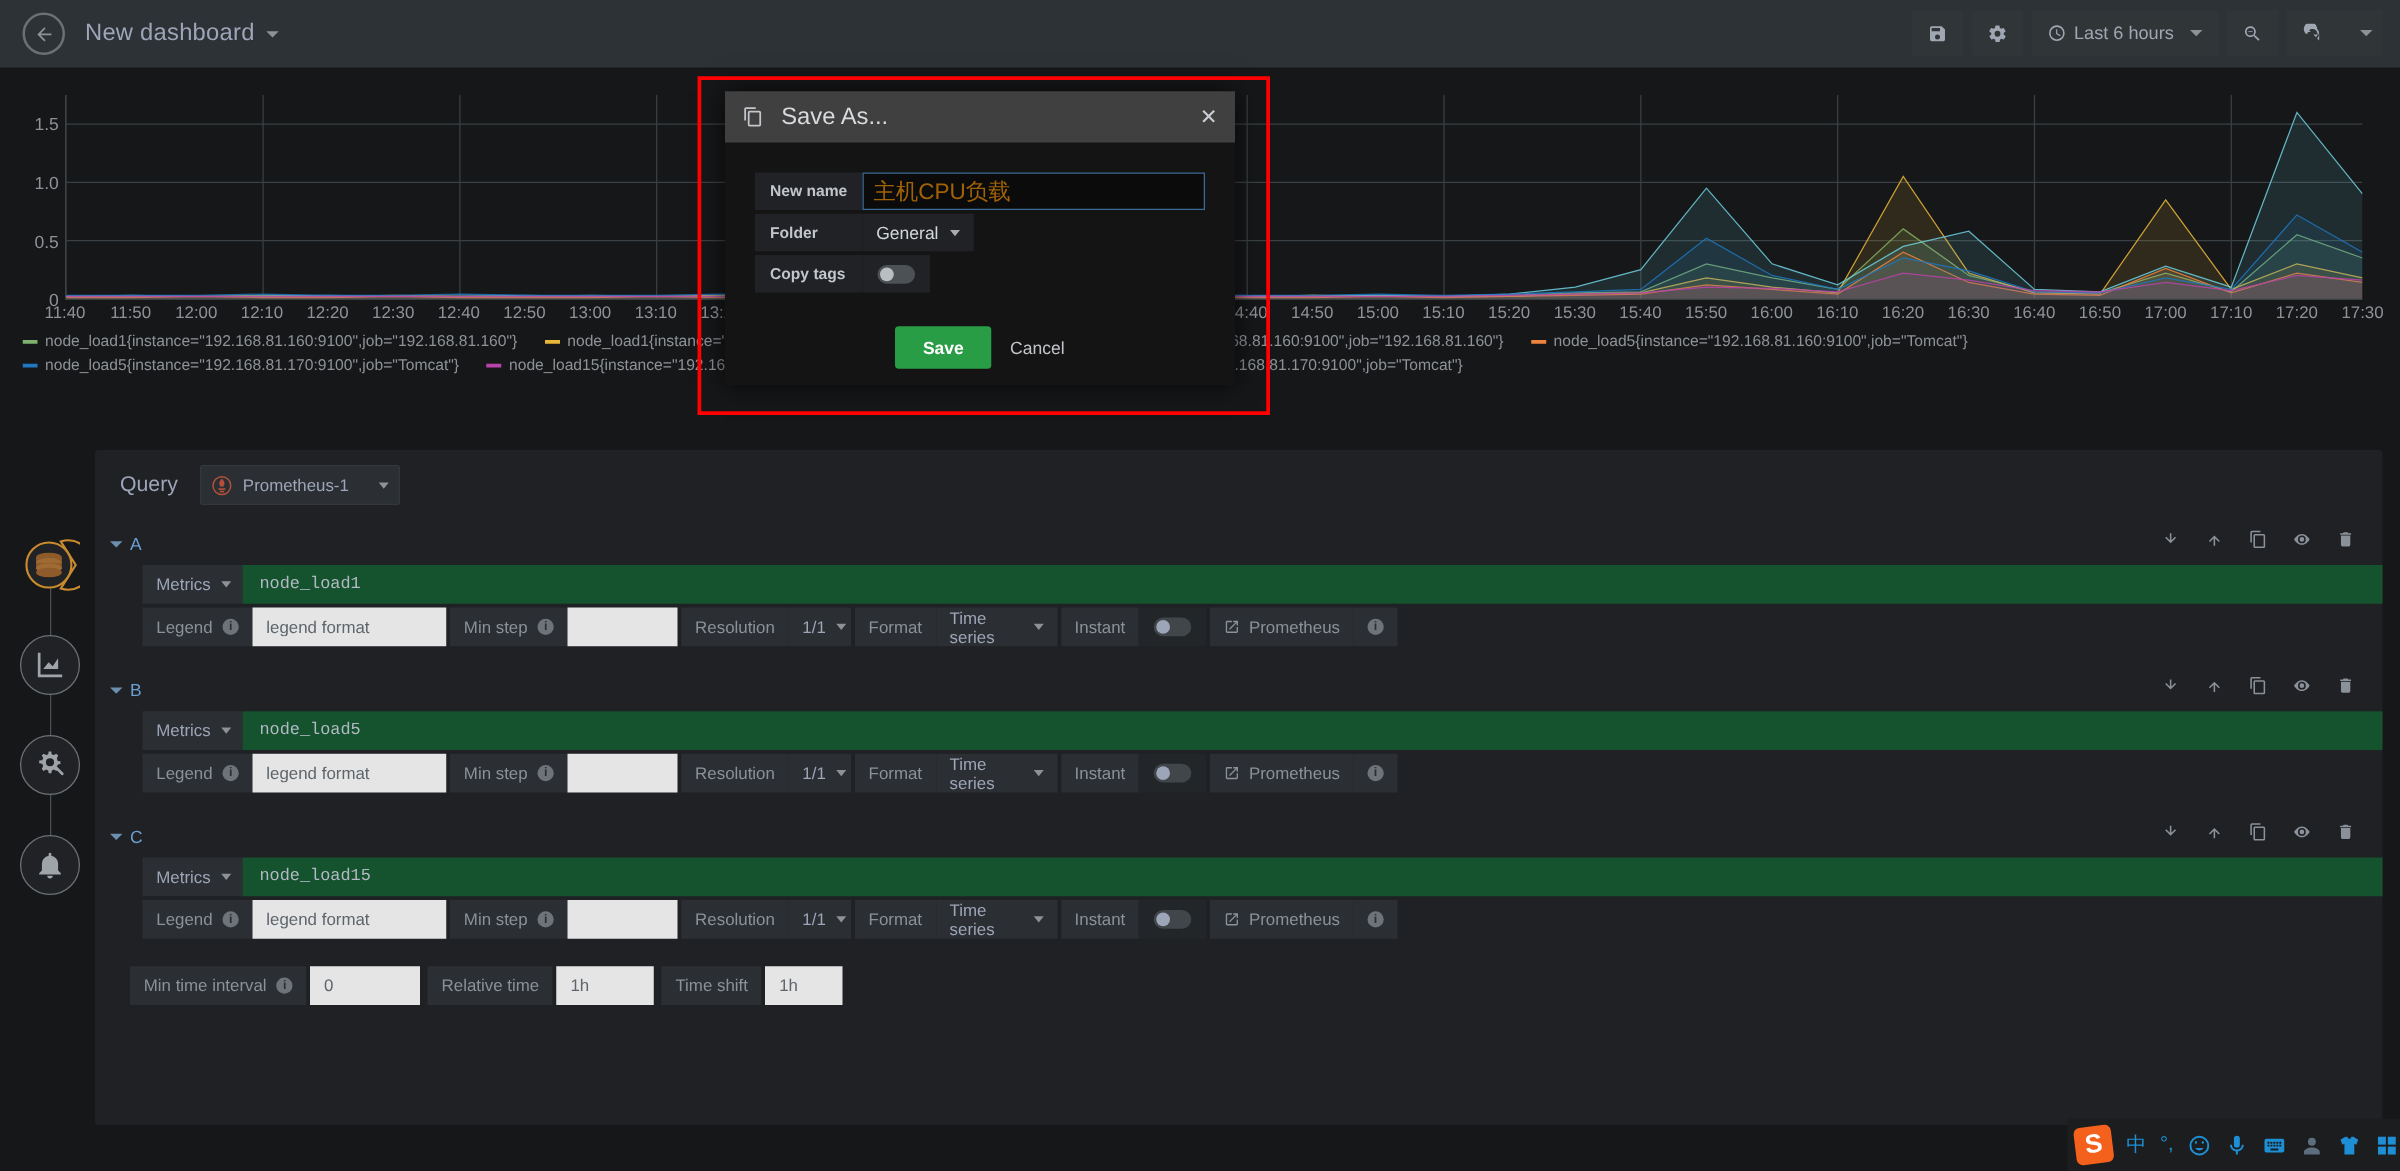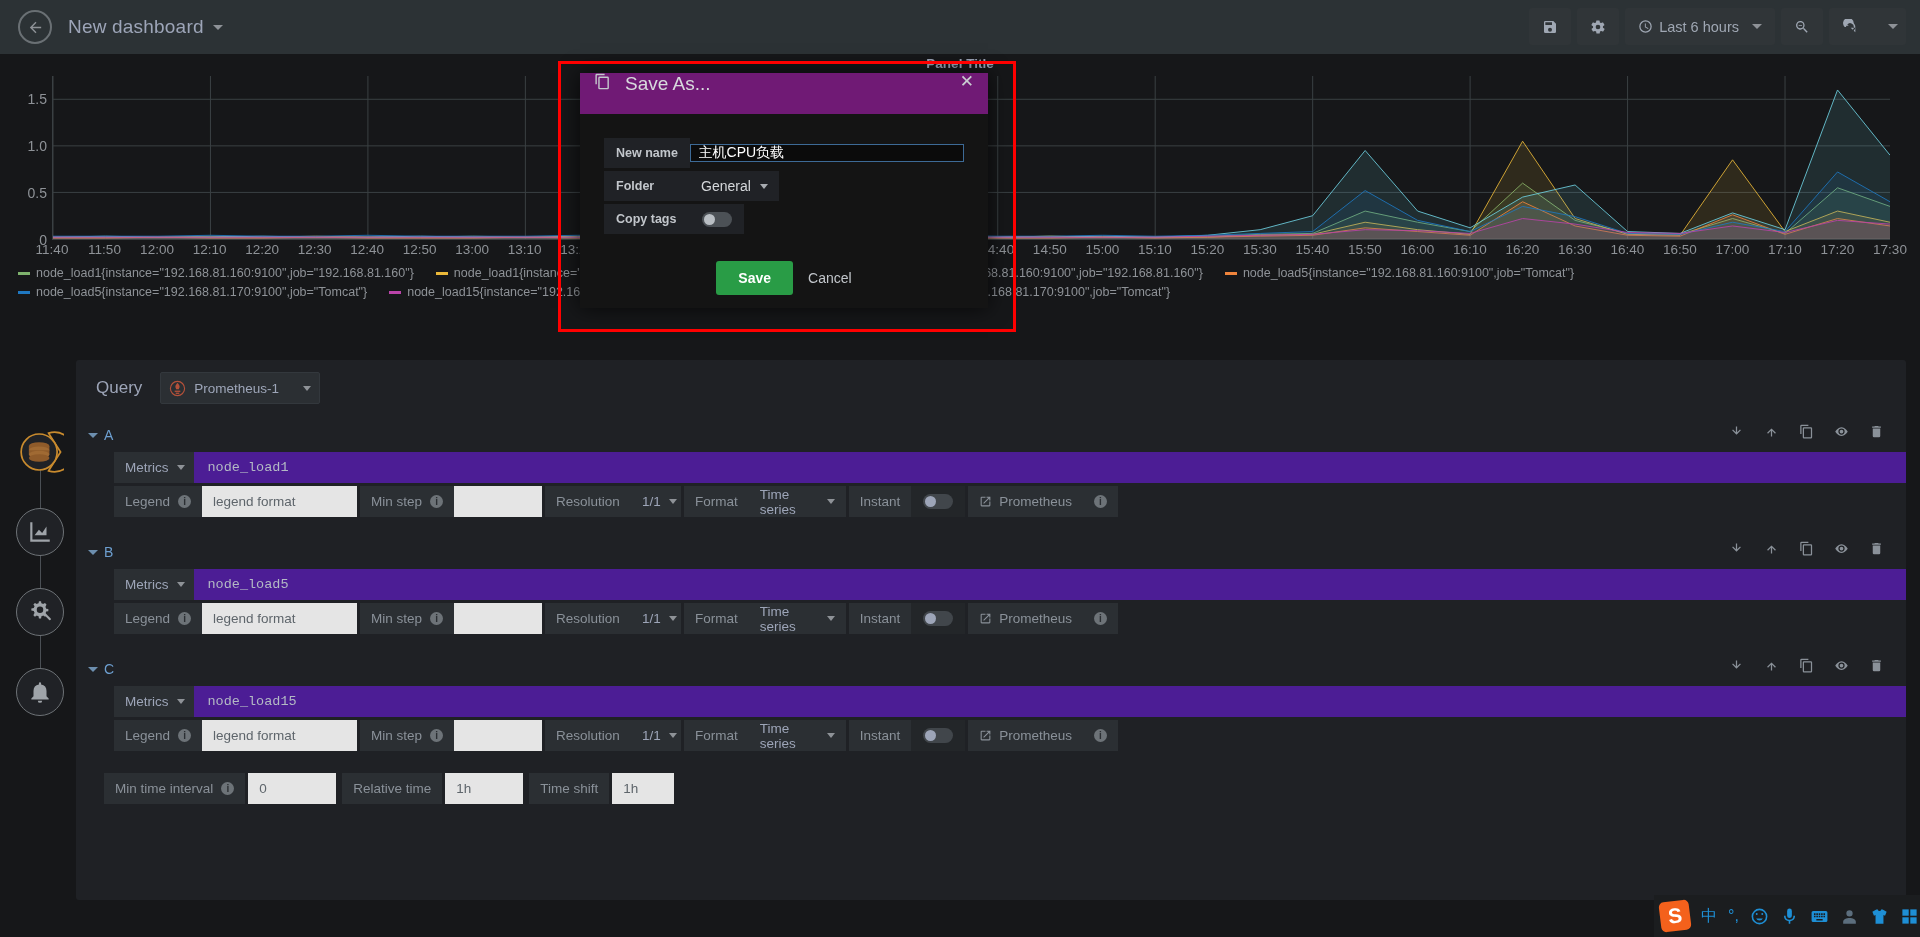--- a/index.html
+++ b/index.html
@@ -126,21 +126,21 @@
     background: #2b2f33; color: #9da5b8; font-size: 13.5px;
   }
   .seg.caret-seg { padding-right: 9px; }
   .seg-caret {
     width: 0; height: 0; border-left: 4px solid transparent; border-right: 4px solid transparent;
     border-top: 5px solid #8e9297; margin-left: 8px;
   }
   .metric-expr {
     height: 31px; display: flex; align-items: center; padding: 0 14px;
     color: #b3b9c4; font-size: 13.5px; font-family: "Liberation Mono", monospace;
-    background: #4c1d95; flex: 1; min-width: 0;
+    background: #14532d; flex: 1; min-width: 0;
   }
   .opts-line { display: flex; align-items: center; margin-top: 3px; padding-left: 38px; }
   .opt-lbl {
     height: 31px; display: flex; align-items: center; padding: 0 11px; gap: 8px;
     background: #2b2f33; color: #8a9199; font-size: 13.5px; white-space: nowrap;
   }
   .opt-input {
     height: 31px; background: #e5e5e5; color: #7b8289; font-size: 13.5px;
     display: flex; align-items: center; padding: 0 11px; border: none; outline: none;
     font-family: "Liberation Sans", sans-serif;
@@ -177,36 +177,36 @@
   
   .redbox {
     position: absolute; left: 558px; top: 61px; width: 458px; height: 271px;
     border: 3px solid #ff0000; pointer-events: none; z-index: 60;
   }
   .modal {
     position: absolute; left: 580px; top: 73px; width: 408px; height: 235px;
     background: #141414; box-shadow: 0 0 20px rgba(0,0,0,.7); z-index: 55;
   }
   .modal-head {
-    height: 41px; background: #701a75; display: flex; align-items: flex-start; padding: 0 14px;
+    height: 41px; background: #404040; display: flex; align-items: center; padding: 0 14px;
   }
   .modal-head svg { width: 17px; height: 17px; fill: #c3c7cc; margin-right: 14px; }
   .modal-title { color: #d8dadd; font-size: 19px; }
   .modal-close {
     margin-left: auto; color: #c9cdd1; font-size: 17px; cursor: pointer; line-height: 1;
   }
   .modal-body { padding: 24px 24px 0 24px; }
   .form-row { display: flex; align-items: center; margin-bottom: 3px; }
   .form-label {
     width: 86px; height: 30px; background: #202226; color: #c2c6cb;
     font-size: 12.5px; font-weight: bold; display: flex; align-items: center; padding-left: 12px;
   }
   .form-input {
-    width: 276px; height: 18px; background: #0b0b0b; border: 1px solid #3d6a96;
-    color: #ffffff; font-size: 14px; padding: 0 8px; outline: none;
+    width: 276px; height: 30px; background: #0b0b0b; border: 1px solid #3d6a96;
+    color: #a16207; font-size: 18px; padding: 0 8px; outline: none;
     font-family: "Liberation Sans", sans-serif;
   }
   .folder-select {
     height: 30px; background: #202226; color: #d5d8db; font-size: 14px;
     display: flex; align-items: center; padding: 0 11px; cursor: pointer;
   }
   .folder-caret {
     width: 0; height: 0; border-left: 4px solid transparent; border-right: 4px solid transparent;
     border-top: 5px solid #a8acb1; margin-left: 9px;
   }
@@ -286,21 +286,20 @@
           </svg>
         </div>
         <div class="nav-btn" style="min-width:26px;padding:0 8px">
           <span class="nav-caret"></span>
         </div>
       </div>
     </div>
   </div>
 
   <div class="graph-panel">
-    <div class="panel-title">Panel Title</div>
 
     <div class="plot-wrap">
       <div class="yaxis">
           <span style="top: 156px;">0</span>
           <span style="top: 109.143px;">0.5</span>
           <span style="top: 62.2857px;">1.0</span>
           <span style="top: 15.4286px;">1.5</span>
         </div>
       <div class="plot-area">
         <svg id="chart-svg" preserveAspectRatio="none" viewBox="0 0 1000 164">

